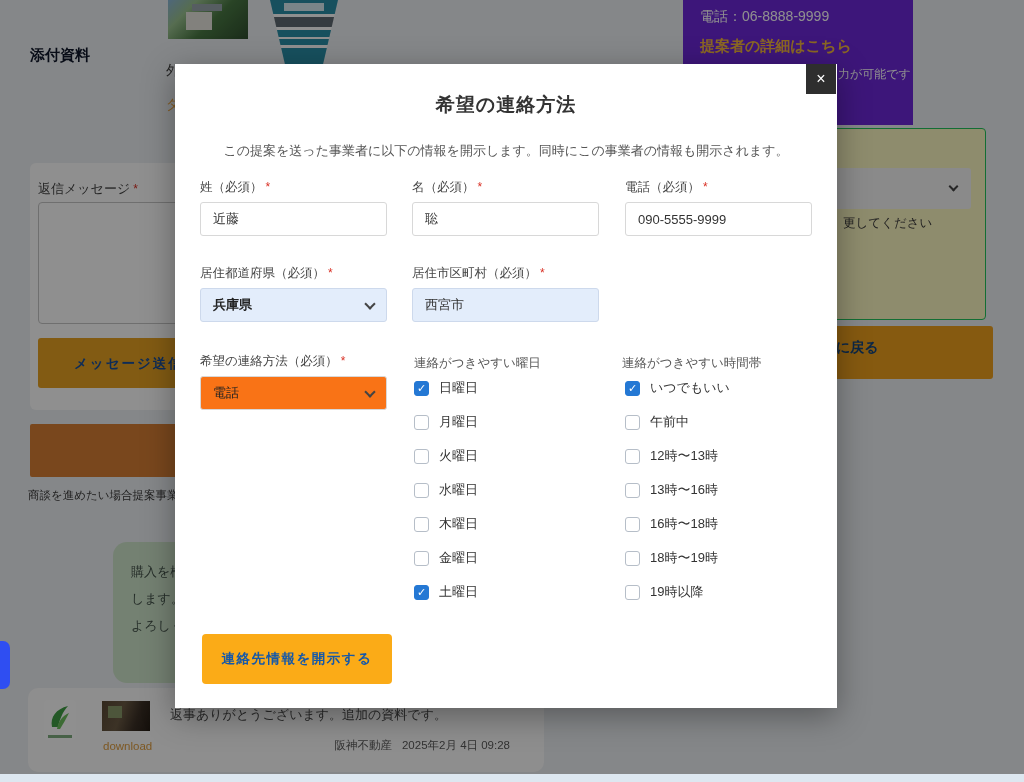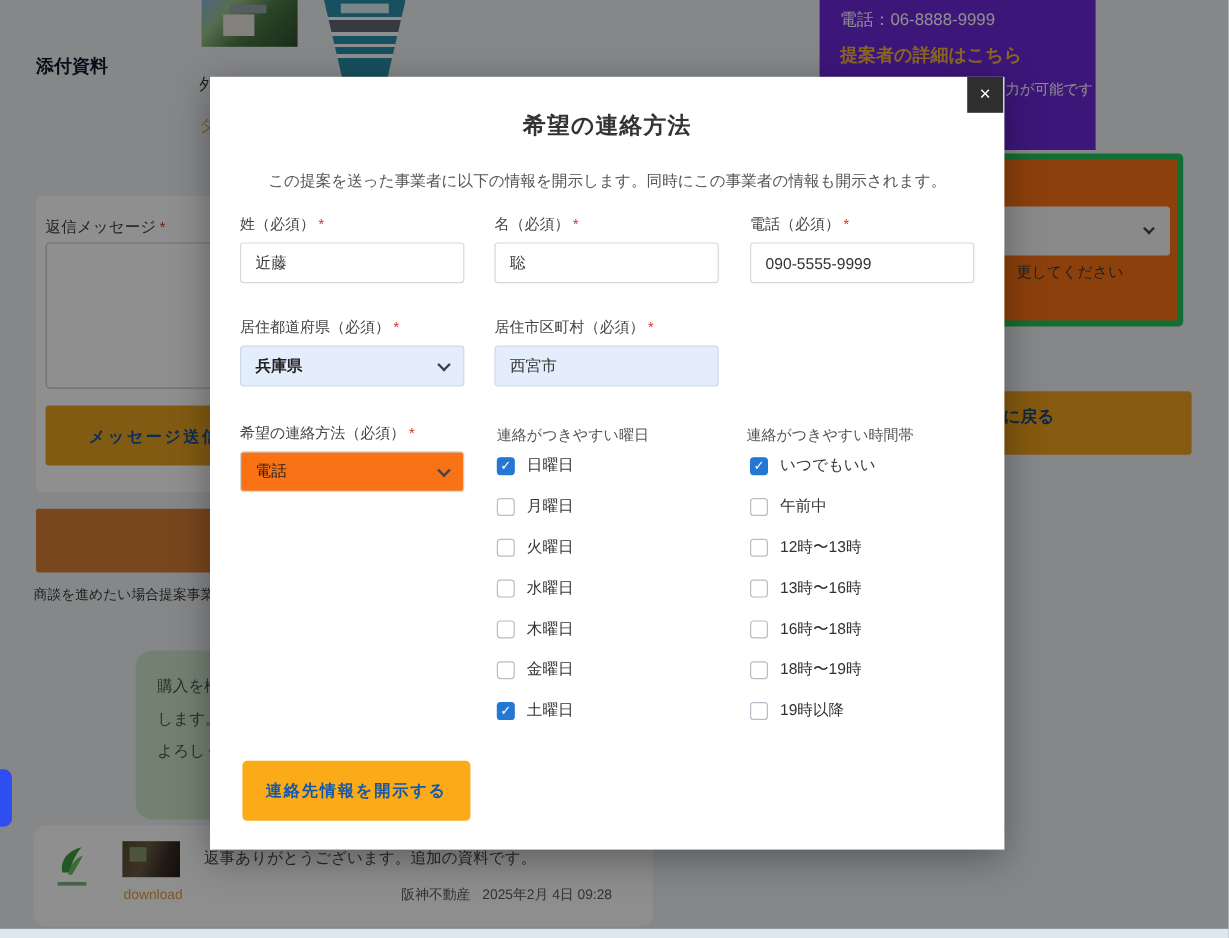--- a/index.html
+++ b/index.html
@@ -22,21 +22,21 @@
   .thumb2-cap1,.thumb2-cap2 { left:268px; width:72px; height:4px; background:#6a6a6a; border-radius:2px; }
   .thumb2-cap1 { top:88px; } .thumb2-cap2 { top:96px; width:60px; left:274px; }
   .clip-frag { width:9px; overflow:hidden; font-size:14px; color:#3c3c3c; white-space:nowrap; }
   .clip-frag.orange { color:#e8a33d; }
 
   .proposer-panel { left:683px; top:0; width:230px; height:125px; background:#6d28d9; }
   .panel-phone { position:absolute; left:17px; top:8px; font-size:14px; color:#fff; }
   .panel-link { position:absolute; left:17px; top:37px; font-size:15px; font-weight:bold; color:#f6b83f; }
   .panel-note { position:absolute; left:155px; top:66px; font-size:12px; color:#fff; white-space:nowrap; }
 
-  .right-card { left:820px; top:128px; width:166px; height:144px; background:#f97316; border:5px solid #22c55e; border-radius:4px; }
+  .right-card { left:820px; top:128px; width:166px; height:192px; background:#fef9c3; border:1px solid #22c55e; border-radius:4px; }
   .right-select { position:absolute; left:10px; top:39px; width:140px; height:41px; background:#f7f7f7; border-radius:3px; }
   .right-note { position:absolute; left:22px; top:86px; font-size:12.5px; color:#3a3a3a; white-space:nowrap; }
 
   .back-btn { left:800px; top:326px; width:193px; height:53px; background:#efa01e; border-radius:3px; border:none; cursor:pointer; }
   .back-btn span { position:absolute; left:36px; top:13px; font-size:14px; font-weight:bold; color:#17477e; }
 
   .reply-card { left:30px; top:163px; width:530px; height:247px; background:#fff; border-radius:6px; }
   .reply-label { position:absolute; left:8px; top:17px; font-size:13px; color:#444; }
   .reply-textarea { position:absolute; left:8px; top:39px; width:514px; height:122px; background:#fff;
     border:1px solid #c6c6c6; border-radius:4px; resize:none; }

